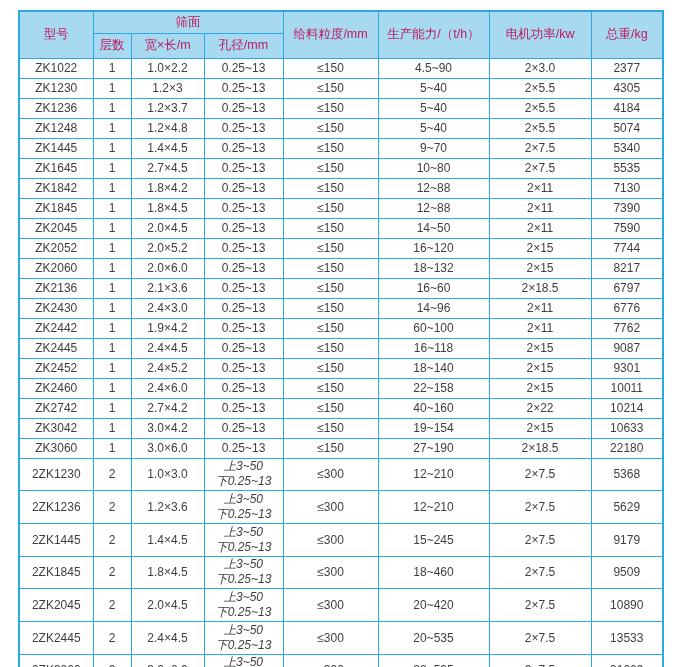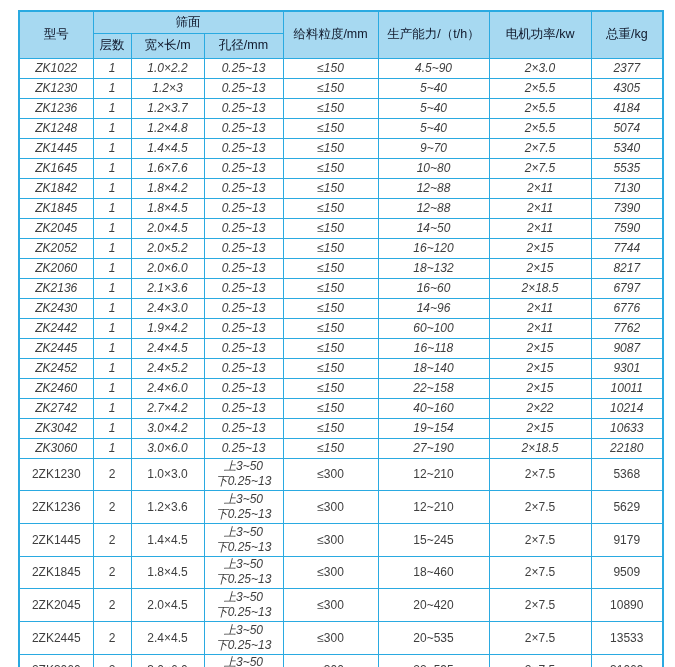--- a/index.html
+++ b/index.html
@@ -27,25 +27,25 @@
     text-align: center;
     vertical-align: middle;
     padding: 0;
     overflow: hidden;
     white-space: nowrap;
   }
   table.spec th {
     background: #a7d9f1;
     font-weight: normal;
     font-size: 12.5px;
-    color: #0f172a;
+    color: #be185d;
   }
   thead tr.h1 { height: 22px; }
   thead tr.h2 { height: 25px; }
-  tbody tr.row-single { height: 20px; font-style: italic; }
+  tbody tr.row-single { height: 20px; }
   tbody tr.row-double { height: 32.7px; margin-left: 36px; }
   td.ap-left {
     text-align: left;
     padding-left: 3px;
     line-height: 1.25;
     font-style: italic;
   }
   col.c-model  { width: 74px; }
   col.c-layers { width: 38px; }
   col.c-size   { width: 73px; }
@@ -132,21 +132,21 @@
           <td>1.4×4.5</td>
           <td>0.25~13</td>
           <td>≤150</td>
           <td>9~70</td>
           <td>2×7.5</td>
           <td>5340</td>
         </tr>
         <tr class="row-single">
           <td>ZK1645</td>
           <td>1</td>
-          <td>1.6×7.6</td>
+          <td>2.7×4.5</td>
           <td>0.25~13</td>
           <td>≤150</td>
           <td>10~80</td>
           <td>2×7.5</td>
           <td>5535</td>
         </tr>
         <tr class="row-single">
           <td>ZK1842</td>
           <td>1</td>
           <td>1.8×4.2</td>

